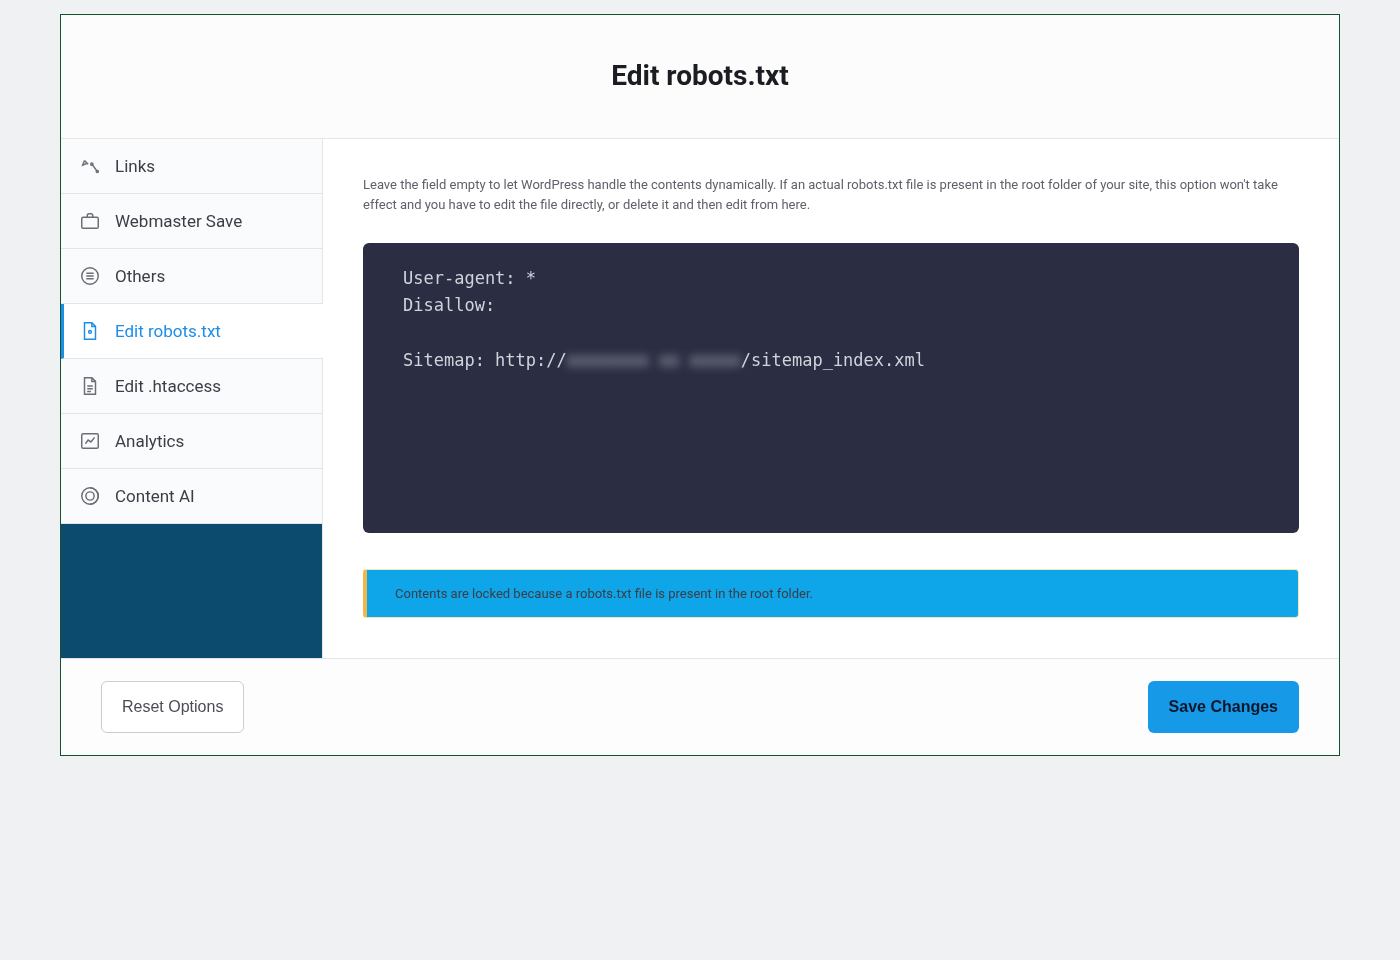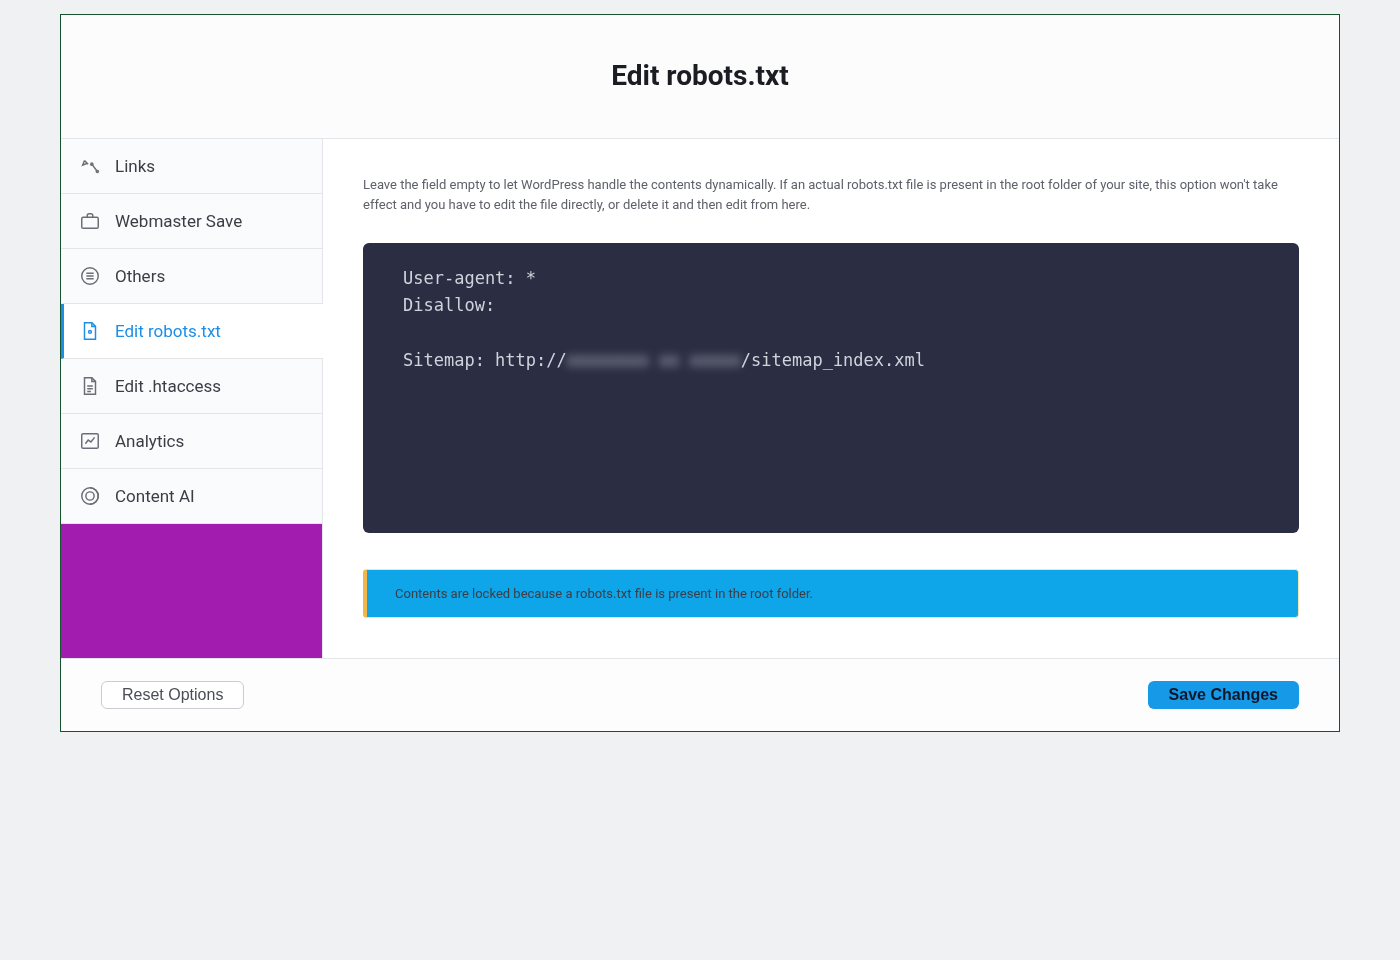--- a/index.html
+++ b/index.html
@@ -37,21 +37,21 @@
     color: #1d72e8;
     text-decoration: underline;
   }
   .body {
     display: flex;
   }
   .sidebar {
     width: 262px;
     flex-shrink: 0;
     border-right: 1px solid #e4e5e9;
-    background: #a21caf;
+    background: #0c4a6e;
     text-align: right;
   }
   .sidebar-item {
     display: flex;
     align-items: center;
     gap: 14px;
     padding: 16px 18px;
     border-bottom: 1px solid #e4e5e9;
     font-size: 17px;
     color: #3b3e46;
@@ -114,21 +114,21 @@
     display: flex;
     justify-content: space-between;
     align-items: center;
     padding: 22px 40px;
     border-top: 1px solid #e4e5e9;
     background: #fdfdfe;
   }
   .btn {
     font-size: 16px;
     font-weight: 500;
-    padding: 4px 20px;
+    padding: 16px 20px;
     border-radius: 6px;
     cursor: pointer;
     border: 1px solid transparent;
   }
   .btn-secondary {
     background: #fff;
     border-color: #c9ccd3;
     color: #4a4d55;
   }
   .btn-primary {

